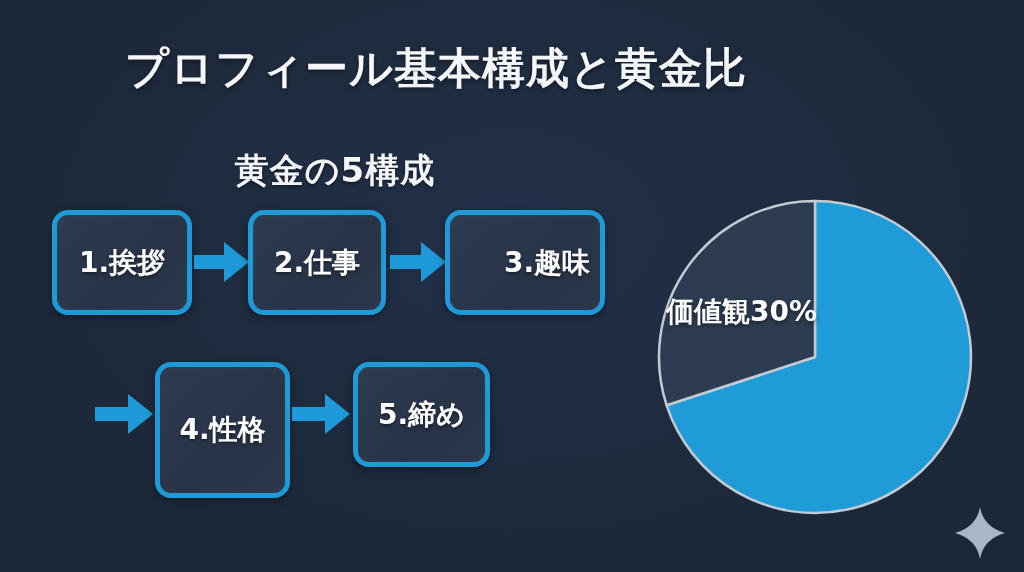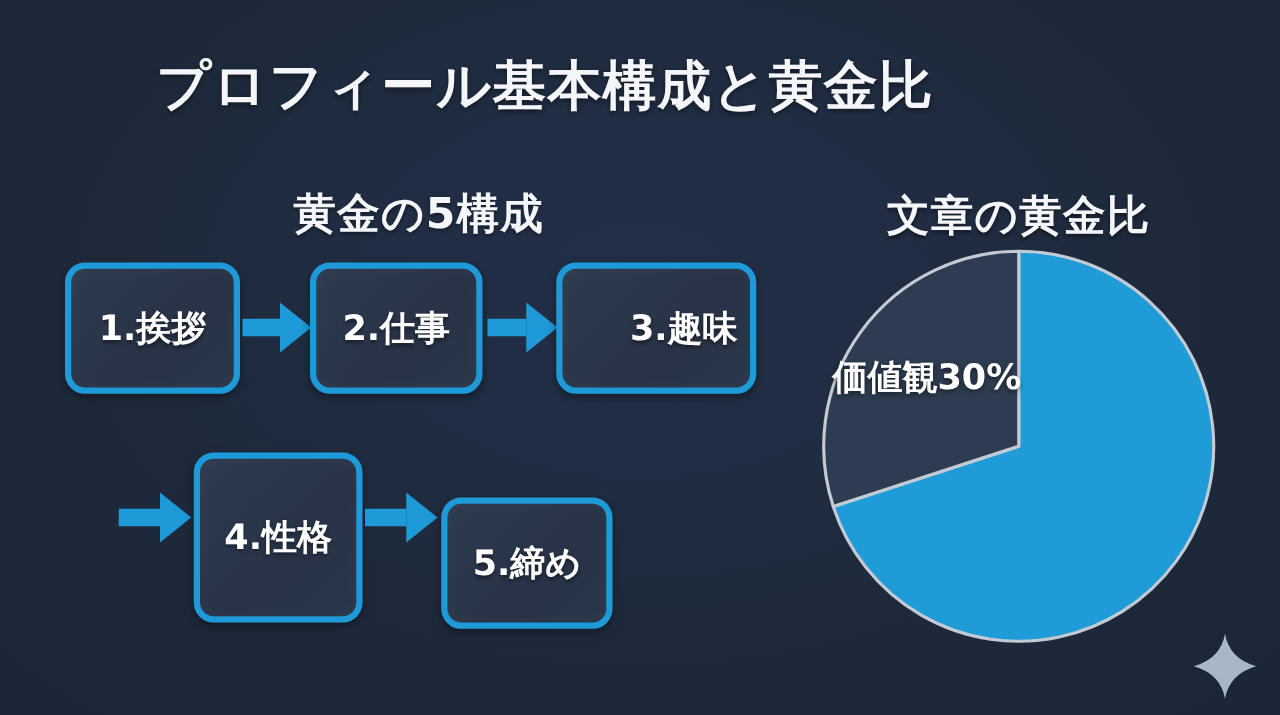--- a/index.html
+++ b/index.html
@@ -31,39 +31,39 @@
     background:linear-gradient(135deg,#2e3a4f 0%,#283347 60%,#2a3649 100%);
     box-shadow:0 3px 8px rgba(0,0,0,.35), inset 0 0 14px rgba(255,255,255,.03);
     display:flex;align-items:center;justify-content:center;
     font-size:28px;font-weight:700;color:#ffffff;
     text-shadow:0 2px 3px rgba(0,0,0,.4);
   }
   #box-1{left:52px; top:210px;width:140px;height:105px;}
   #box-2{left:248px;top:210px;width:138px;height:105px;}
   #box-3{left:445px;top:210px;width:160px;height:105px;padding-left:44px;}
   #box-4{left:155px;top:362px;width:135px;height:136px;}
-  #box-5{left:353px;top:362px;width:137px;height:105px;margin-top:36px;}
+  #box-5{left:353px;top:362px;width:137px;height:105px;}
   .arrow{position:absolute;display:flex;align-items:center;height:40px;}
   .arrow-shaft{height:14px;background:#1f9ad8;}
   .arrow-head{
     width:0;height:0;
     border-top:20px solid transparent;
     border-bottom:20px solid transparent;
     border-left:25px solid #1f9ad8;
   }
   #arrow-1{left:194px;top:242px;} #arrow-1 .arrow-shaft{width:30px;}
   #arrow-2{left:390px;top:242px;} #arrow-2 .arrow-shaft{width:31px;}
   #arrow-3{left:95px; top:394px;} #arrow-3 .arrow-shaft{width:33px;}
   #arrow-4{left:292px;top:394px;} #arrow-4 .arrow-shaft{width:33px;}
   #pie-wrap{position:absolute;left:653px;top:195px;width:324px;height:324px;}
   .pie-label{
     position:absolute;font-weight:700;color:#ffffff;white-space:nowrap;
     text-shadow:0 2px 4px rgba(0,0,0,.45);
   }
-  #pie-label-minor{left:666px;top:283px;font-size:28px;}
+  #pie-label-minor{left:666px;top:293px;font-size:28px;}
   #pie-label-major{left:779px;top:378px;font-size:38px;}
   #sparkle{position:absolute;left:955px;top:507px;width:50px;height:52px;}
 </style>
 </head>
 <body>
 
 <div id="slide">
 
   <div class="title">プロフィール基本構成と黄金比</div>
 
@@ -95,21 +95,20 @@
     <span>4.性格</span>
   </div>
   <div class="arrow" id="arrow-4">
     <div class="arrow-shaft"></div>
     <div class="arrow-head"></div>
   </div>
   <div class="flow-box" id="box-5">
     <span>5.締め</span>
   </div>
 
-  <div class="section-heading" id="pie-heading">文章の黄金比</div>
 
   <div id="pie-wrap">
     <svg width="324" height="324" viewBox="0 0 324 324">
         <path d="M162,162 L162.0,6.0 A156,156 0 1 1 13.6,210.2 Z" fill="#1f9bd7" stroke="#c2cad4" stroke-width="2.5" stroke-linejoin="round"></path>
         <path d="M162,162 L13.6,210.2 A156,156 0 0 1 162.0,6.0 Z" fill="#2d3c50" stroke="#c2cad4" stroke-width="2.5" stroke-linejoin="round"></path>
       </svg>
   </div>
 
   <div class="pie-label" id="pie-label-minor">価値観30%</div>
 

